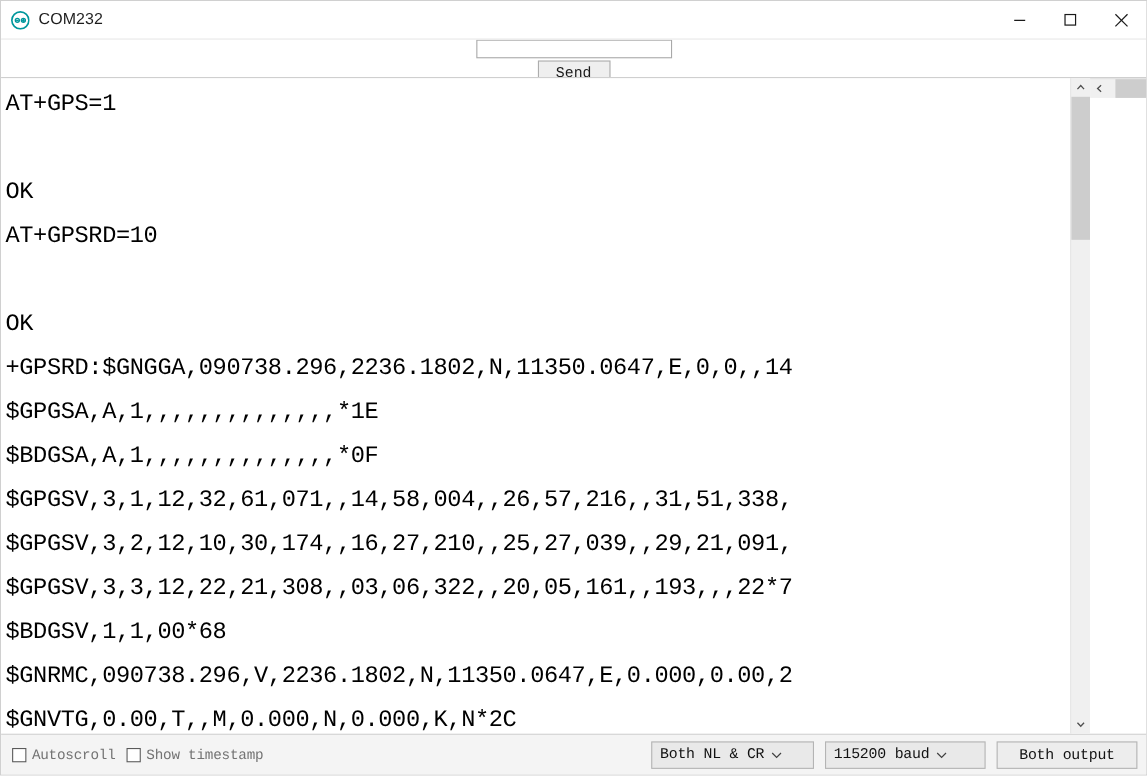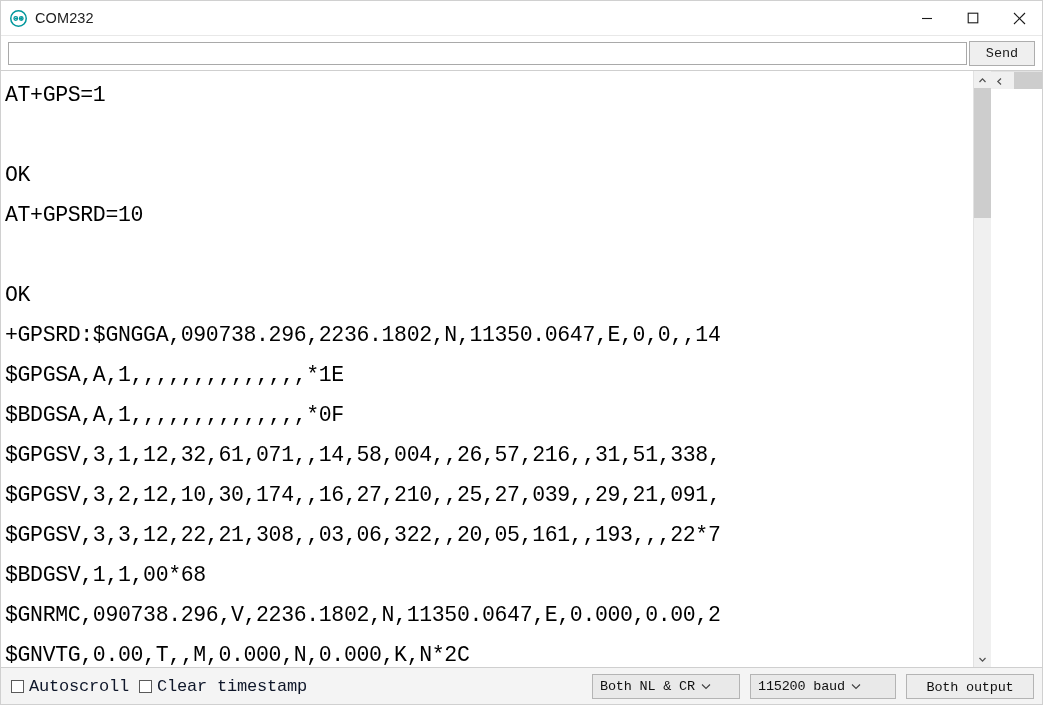--- a/index.html
+++ b/index.html
@@ -74,20 +74,21 @@
   
   .sendrow {
     height: 34px;
     min-height: 34px;
     display: flex;
     align-items: center;
     padding: 0 7px 0 7px;
     gap: 2px;
     background: #ffffff;
     box-sizing: border-box;
+    flex-direction: column;
   }
   .cmd-input {
     flex: 1 1 auto;
     height: 23px;
     box-sizing: border-box;
     border: 1px solid #a9a9a9;
     background: #ffffff;
     font-family: "Liberation Mono", monospace;
     font-size: 13px;
     padding: 0 4px;
@@ -234,22 +235,22 @@
   }
   .checkbox {
     width: 13px;
     height: 13px;
     box-sizing: border-box;
     border: 1px solid #5a5a5a;
     background: #ffffff;
   }
   .check-label {
     font-family: "Liberation Mono", monospace;
-    font-size: 17px;
-    color: #0f172a;
+    font-size: 13px;
+    color: #737373;
     letter-spacing: -0.2px;
   }
   .spacer { flex: 1 1 auto; }
 
   .combo {
     height: 25px;
     box-sizing: border-box;
     background: #e9e9e9;
     border: 1px solid #b4b4b4;
     display: flex;
@@ -379,21 +380,21 @@
   </div>
 
   <div class="statusbar">
     <div class="check-group">
       <span class="checkbox"></span>
       <span class="check-label">Autoscroll</span>
     </div>
 
     <div class="check-group">
       <span class="checkbox"></span>
-      <span class="check-label">Clear timestamp</span>
+      <span class="check-label">Show timestamp</span>
     </div>
 
     <div class="spacer"></div>
 
     <div class="combo nl">
       <span>Both NL &amp; CR</span>
       <span class="caret">
         <svg width="10" height="7" viewBox="0 0 10 7">
             <polyline points="1,1.5 5,5.5 9,1.5" fill="none" stroke="#404040" stroke-width="1.1"></polyline>
           </svg>

